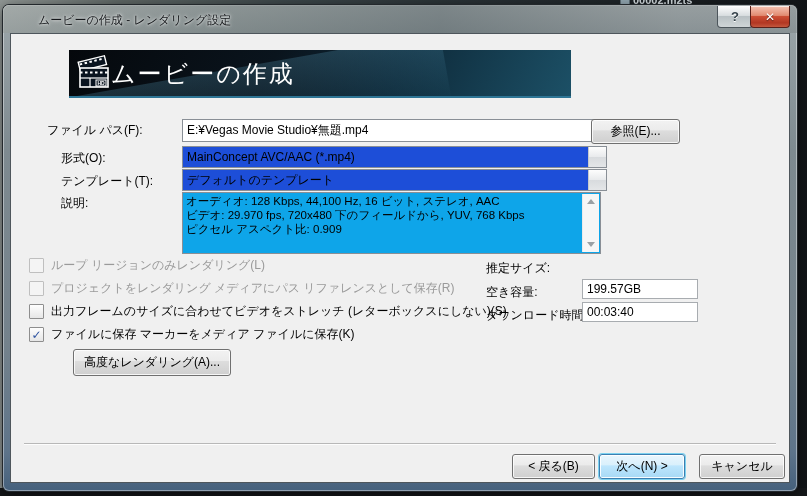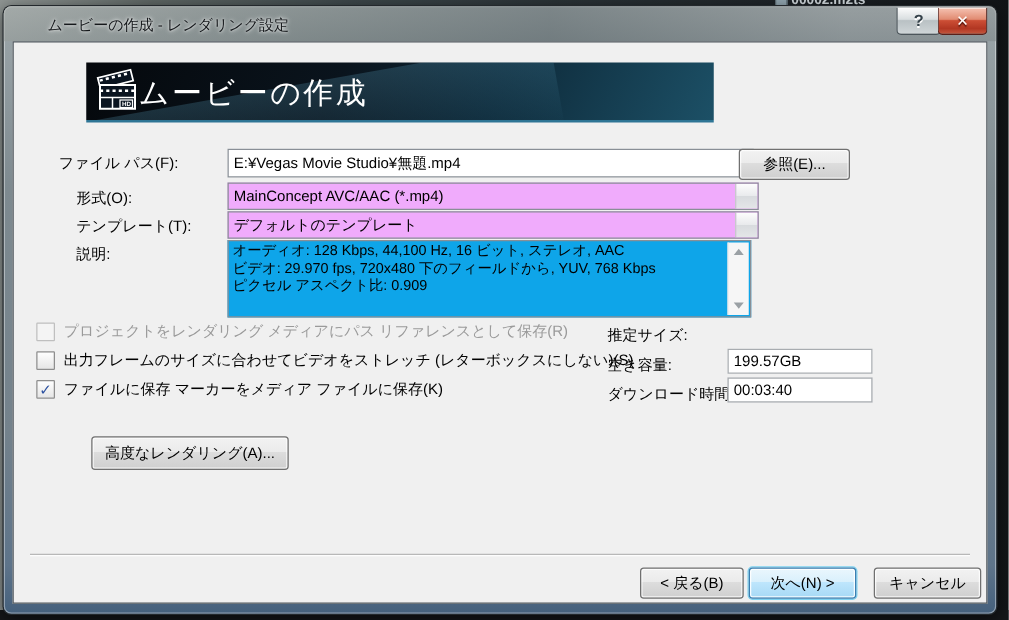--- a/index.html
+++ b/index.html
@@ -36,21 +36,21 @@
   .banner:before{content:"";position:absolute;left:-40px;top:18px;width:420px;height:70px;transform:rotate(-10deg);
     background:linear-gradient(180deg,rgba(90,160,190,.25),rgba(20,60,80,0));}
   .banner-icon{position:absolute;left:7px;top:4px;width:38px;height:38px;}
   .banner-title{position:absolute;left:42px;top:8px;color:#fff;font-size:24px;letter-spacing:2px;white-space:nowrap;}
 
   .lbl{position:absolute;font-size:12px;color:#000;white-space:nowrap;}
 
   .textbox{position:absolute;background:#fff;border:1px solid #898f96;font-size:12px;color:#000;
     padding:0 4px;display:flex;align-items:center;white-space:nowrap;overflow:hidden;}
   input.textbox{padding:0 4px;font-family:inherit;}
-  .combo{position:absolute;background:#f0abfc;border:1px solid #898f96;font-size:12px;color:#000;
+  .combo{position:absolute;background:#1d4ed8;border:1px solid #898f96;font-size:12px;color:#000;
     display:flex;align-items:center;padding-left:4px;white-space:nowrap;overflow:hidden;cursor:default;}
   .combo .arrow{position:absolute;right:5px;top:50%;margin-top:-2px;width:0;height:0;
     border-left:4px solid transparent;border-right:4px solid transparent;border-top:5px solid #1c1c1c;}
   .combo:after{content:"";position:absolute;right:0;top:0;bottom:0;width:17px;
     background:linear-gradient(#fdfdfd,#e8eaec 50%,#d8dbde 51%,#e4e6e8);border-left:1px solid #c7cacc;z-index:-0;}
   .combo .val{position:relative;z-index:1;}
 
   .descbox{position:absolute;background:#0ea5e9;border:1px solid #898f96;}
   .desc-text{position:absolute;left:3px;top:1px;right:20px;bottom:1px;font-size:11.5px;line-height:14px;
     color:#000;white-space:pre-line;overflow:hidden;}
@@ -147,20 +147,24 @@
 ピクセル アスペクト比: 0.909</div>
         <div class="vscroll">
           <span class="sarrow up"></span>
           <span class="sarrow down"></span>
         </div>
       </div>
 
       <div class="cb-list">
           <div class="cb-row disabled">
             <span class="cbox"></span>
+            <span class="cb-label">ループ リージョンのみレンダリング(L)</span>
+          </div>
+          <div class="cb-row disabled">
+            <span class="cbox"></span>
             <span class="cb-label">プロジェクトをレンダリング メディアにパス リファレンスとして保存(R)</span>
           </div>
           <div class="cb-row">
             <span class="cbox"></span>
             <span class="cb-label">出力フレームのサイズに合わせてビデオをストレッチ (レターボックスにしない)(S)</span>
           </div>
           <div class="cb-row">
             <span class="cbox">✓</span>
             <span class="cb-label">ファイルに保存 マーカーをメディア ファイルに保存(K)</span>
           </div>

